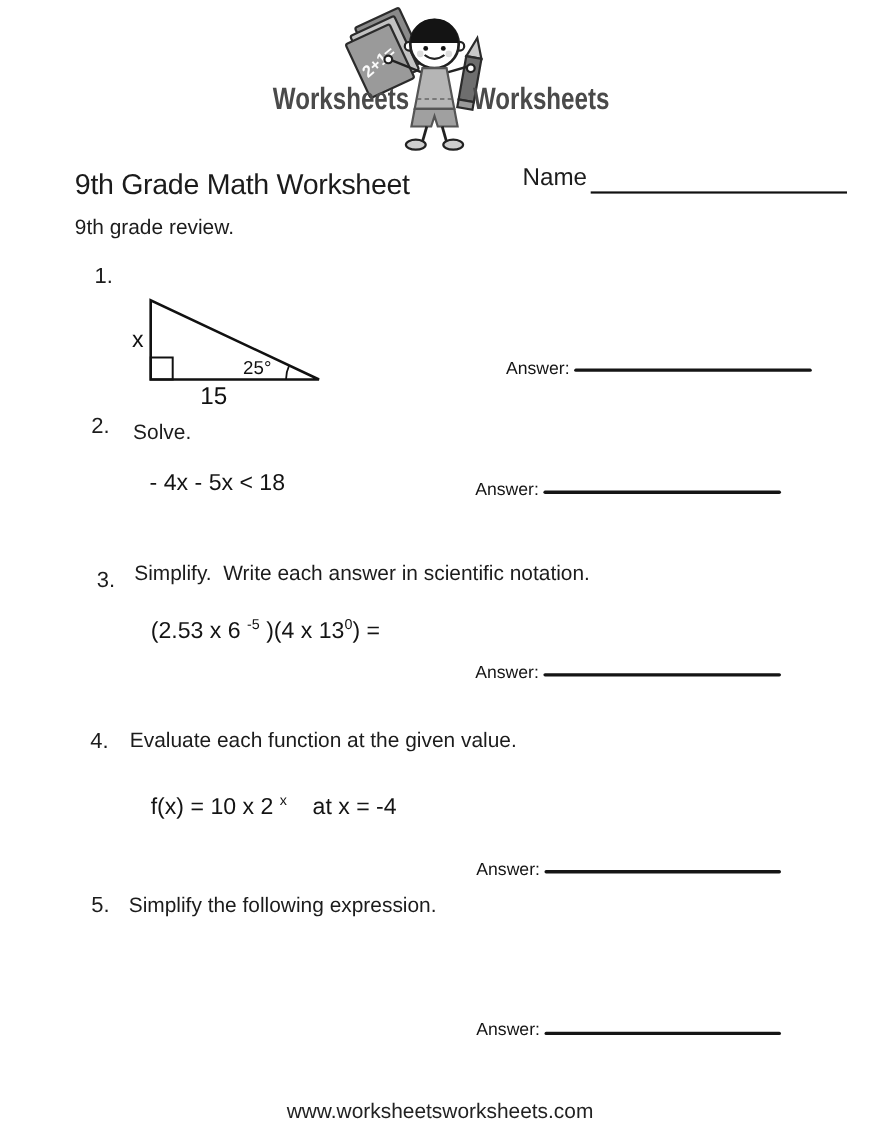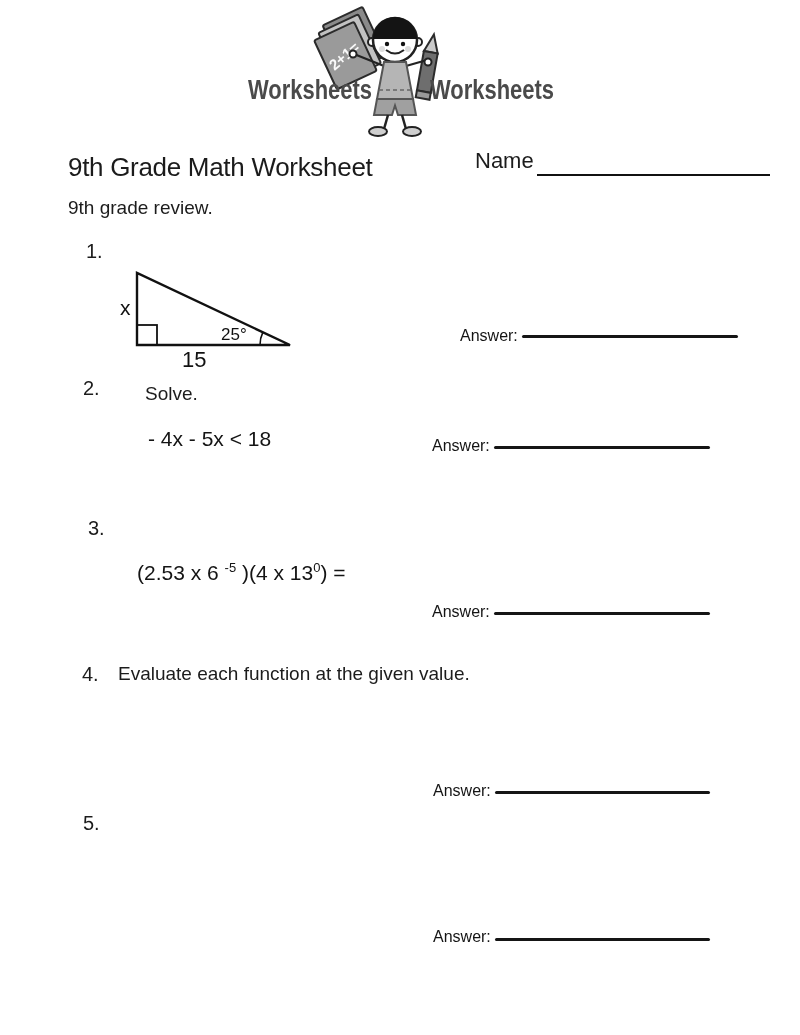--- a/index.html
+++ b/index.html
@@ -19,22 +19,22 @@
   .num{font-size:20px;color:#1c1c1c;}
   .prompt{font-size:19px;color:#1c1c1c;white-space:pre;}
   .expr{font-size:21px;color:#141414;white-space:pre;}
   .expr sup{font-size:13px;}
   .ans-label{font-size:16px;color:#141414;}
   .ans-line{height:3px;background:#151515;border-radius:2px;}
   
   #q1-num{left:86px;top:240px;}   #q1-prompt{left:133px;top:238px;}
   #q1-fig{left:108px;top:263px;}
   #q1-ans-label{left:460px;top:327px;} #q1-ans-line{left:522px;top:335px;width:216px;}
-  #q2-num{left:83px;top:377px;}   #q2-prompt{left:121px;top:383px;margin-left:24px;}
-  #q2-expr{left:148px;top:427px;}
+  #q2-num{left:83px;top:377px;}   #q2-prompt{left:121px;top:383px;}
+  #q2-expr{left:136px;top:427px;}
   #q2-ans-label{left:432px;top:437px;} #q2-ans-line{left:494px;top:446px;width:216px;}
   #q3-num{left:88px;top:517px;}   #q3-prompt{left:122px;top:511px;}
   #q3-expr{left:137px;top:560px;}
   #q3-ans-label{left:432px;top:603px;} #q3-ans-line{left:494px;top:612px;width:216px;}
   #q4-num{left:82px;top:663px;}   #q4-prompt{left:118px;top:663px;}
   #q4-expr{left:137px;top:720px;}
   #q4-ans-label{left:433px;top:782px;} #q4-ans-line{left:495px;top:791px;width:215px;}
   #q5-num{left:83px;top:812px;}   #q5-prompt{left:117px;top:813px;}
   #q5-expr{left:140px;top:865px;}
   #q5-ans-label{left:433px;top:928px;} #q5-ans-line{left:495px;top:938px;width:215px;}
@@ -104,27 +104,31 @@
   <div id="q1-ans-label" class="abs ans-label">Answer:</div>
   <div id="q1-ans-line" class="abs ans-line"></div>
 
   <div id="q2-num" class="abs num">2.</div>
   <div id="q2-prompt" class="abs prompt">Solve.</div>
   <div id="q2-expr" class="abs expr"><span>- 4x - 5x &lt; 18</span></div>
   <div id="q2-ans-label" class="abs ans-label">Answer:</div>
   <div id="q2-ans-line" class="abs ans-line"></div>
 
   <div id="q3-num" class="abs num">3.</div>
+  <div id="q3-prompt" class="abs prompt">Simplify.  Write each answer in scientific notation.</div>
   <div id="q3-expr" class="abs expr"><span>(2.53 x 6 </span><sup>-5</sup><span> )(4 x 13</span><sup>0</sup><span>) =</span></div>
   <div id="q3-ans-label" class="abs ans-label">Answer:</div>
   <div id="q3-ans-line" class="abs ans-line"></div>
 
   <div id="q4-num" class="abs num">4.</div>
   <div id="q4-prompt" class="abs prompt">Evaluate each function at the given value.</div>
+  <div id="q4-expr" class="abs expr"><span>f(x) = 10 x 2 </span><sup>x</sup><span>    at x = -4</span></div>
   <div id="q4-ans-label" class="abs ans-label">Answer:</div>
   <div id="q4-ans-line" class="abs ans-line"></div>
 
   <div id="q5-num" class="abs num">5.</div>
+  <div id="q5-prompt" class="abs prompt">Simplify the following expression.</div>
   <div id="q5-ans-label" class="abs ans-label">Answer:</div>
   <div id="q5-ans-line" class="abs ans-line"></div>
 
+  <div id="footer" class="abs">www.worksheetsworksheets.com</div>
 
 </div>
 
 </body></html>

